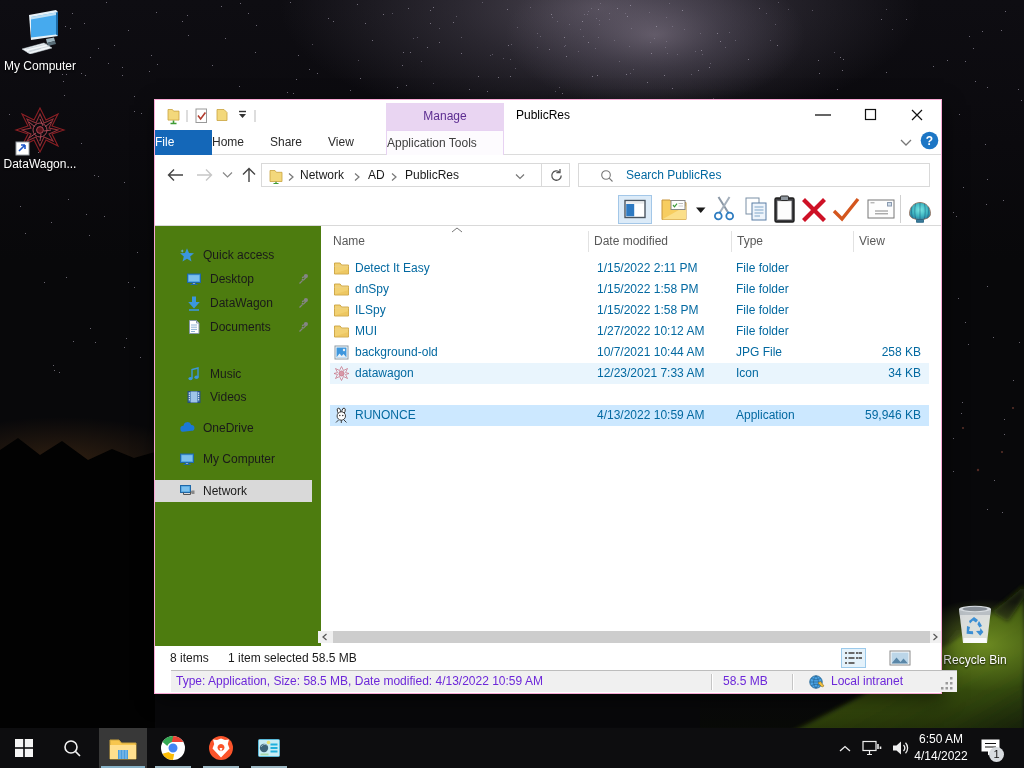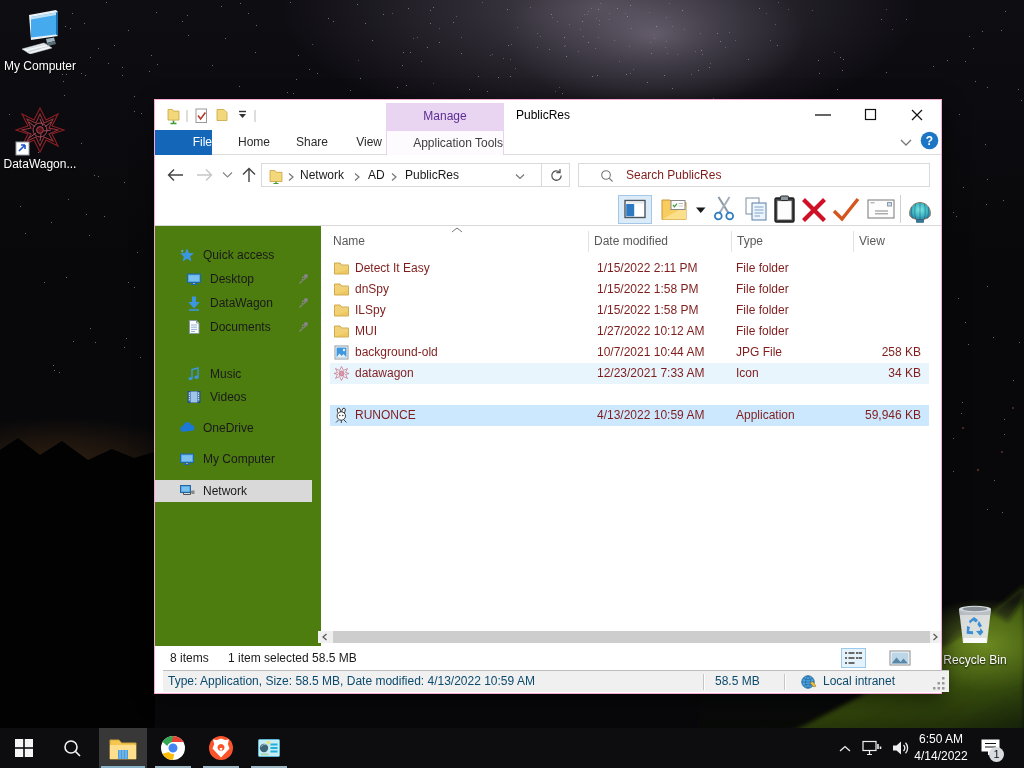--- a/index.html
+++ b/index.html
@@ -5,46 +5,46 @@
 html,body{width:1024px;height:768px;overflow:hidden}
 body{-webkit-font-smoothing:antialiased;font-family:"Liberation Sans",sans-serif;font-size:12px;color:#1a1a1a;position:relative;background:#000}
 .abs{position:absolute}
 #wall{position:absolute;left:0;top:0}
 .dlabel{position:absolute;color:#fff;font-size:12px;text-align:center;text-shadow:0 1px 2px rgba(0,0,0,.9);opacity:.999;will-change:transform}
 
 #win{position:absolute;left:155px;top:100px;width:786px;height:593px;background:#fff;border:1px solid #444;box-shadow:0 4px 14px rgba(0,0,0,.5)}
 #managetab{position:absolute;left:231px;top:3px;width:118px;height:27px;background:#e9d5f2;color:#5c2d91;text-align:center;line-height:27px;font-size:12px}
 #wtitle{position:absolute;left:361px;top:8px;font-size:12px;color:#000}
 #tabs{position:absolute;left:0;top:30px;width:100%;height:25px;background:#fff;border-bottom:1px solid #dcdcdc}
-.tab{position:absolute;top:0;height:25px;line-height:24px;font-size:12px;color:#2b2b2b;text-align:right}
+.tab{position:absolute;top:0;height:25px;line-height:24px;font-size:12px;color:#2b2b2b;text-align:left}
 #ftab{left:0;width:57px;background:#1467b8;color:#fff}
 #apptab{left:231px;width:118px;background:#fdfbfe;border:1px solid #e7d2f2;border-bottom:none;color:#3f3f3f}
 #abox{position:absolute;left:106px;top:63px;width:281px;height:24px;border:1px solid #d9d9d9;background:#fff;line-height:22px;color:#1a1a1a}
 #rbox{position:absolute;left:387px;top:63px;width:28px;height:24px;border:1px solid #d9d9d9;border-left:none;background:#fff}
-#sbox{position:absolute;left:423px;top:63px;width:352px;height:24px;border:1px solid #d9d9d9;background:#fff;line-height:22px;color:#7f1d1d}
+#sbox{position:absolute;left:423px;top:63px;width:352px;height:24px;border:1px solid #d9d9d9;background:#fff;line-height:22px;color:#0369a1}
 #tools{position:absolute;left:0;top:93px;width:100%;height:33px;background:#fff;border-bottom:1px solid #d9d9d9}
 #main{position:absolute;left:0;top:126px;width:100%;height:420px;background:#fff}
 #side{position:absolute;left:0;top:0;width:166px;height:420px;background:#4d7c0f}
 .sit{position:absolute;left:0;height:22px;width:158px;line-height:22px}
 .sit .lbl{position:absolute;left:48px;top:0}
 .sit.sub .lbl{left:55px}
 .sit svg{position:absolute;left:24px;top:3px}
 .sit.sub svg{left:31px}
 svg.pin{position:absolute;left:143px !important;top:5px !important}
 #files{position:absolute;left:166px;top:0;width:620px;height:420px}
 .hcell{position:absolute;top:4px;height:22px;line-height:22px;color:#595959;font-size:12px}
 .hsep{position:absolute;top:5px;width:1px;height:21px;background:#e2e2e2}
-.frow{position:absolute;left:9px;width:599px;height:21px;line-height:21px;color:#7f1d1d}
+.frow{position:absolute;left:9px;width:599px;height:21px;line-height:21px;color:#0369a1}
 .frow svg{position:absolute;left:3px;top:2px}
 .fname{position:absolute;left:25px;top:0}
 .fdate{position:absolute;left:267px;top:0}
 .ftype{position:absolute;left:406px;top:0}
 .fsize{position:absolute;right:8px;top:0}
 #st1{position:absolute;left:0;top:546px;width:100%;height:24px;background:#fff;line-height:24px;color:#1a1a1a}
-#st2{position:absolute;left:8px;top:570px;width:100%;height:22px;background:#f0f0f0;border-top:1px solid #bdbdbd;line-height:21px;color:#0c4a6e}
+#st2{position:absolute;left:16px;top:570px;width:100%;height:22px;background:#f0f0f0;border-top:1px solid #bdbdbd;line-height:21px;color:#6d28d9}
 .vsep2{position:absolute;top:3px;width:1px;height:16px;background:#c5c5c5;box-shadow:1px 0 0 #fff}
 
 #tb{position:absolute;left:0;top:728px;width:1024px;height:40px;background:#0d0d0f}
 .uline{position:absolute;bottom:0;height:2px;background:#9db8c4}
 #tray{position:absolute;right:0;top:0;height:40px;color:#fff}
 #clock{position:absolute;right:52px;top:3px;width:62px;text-align:center;color:#fff;font-size:12px;line-height:17px}
 </style></head>
 <body>
 <svg id="wall" width="1024" height="768" viewBox="0 0 1024 768">
 <defs>

